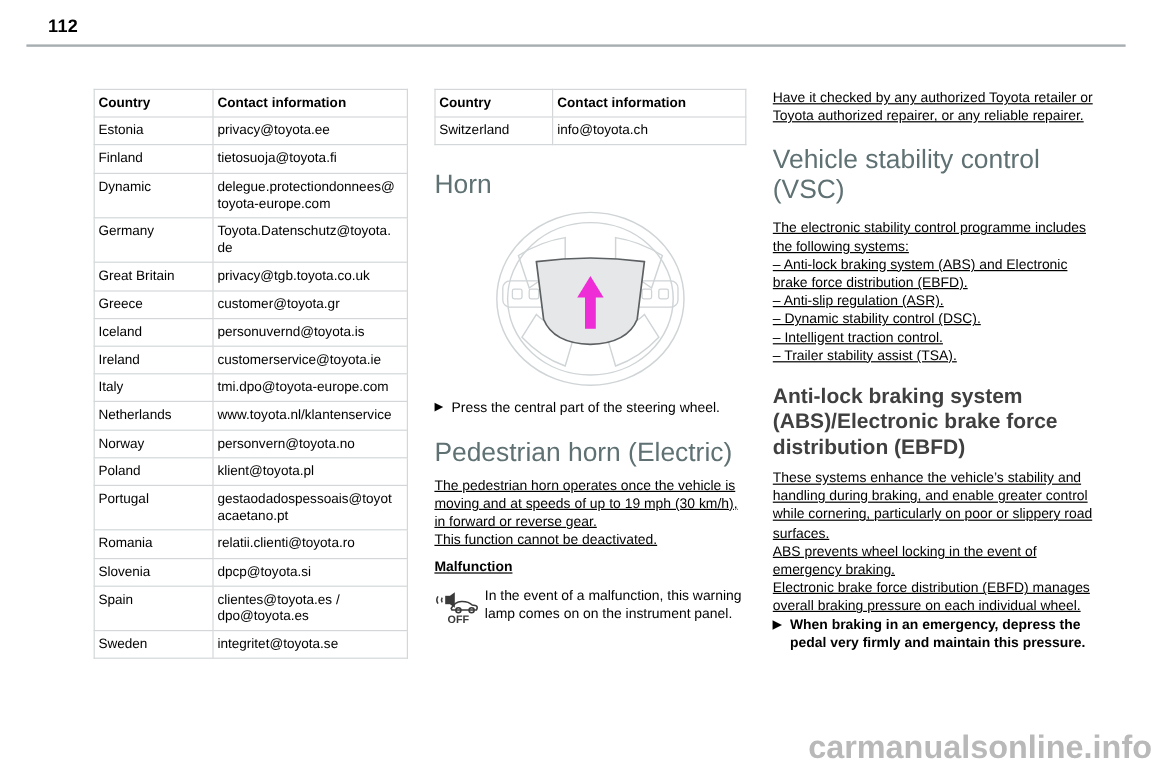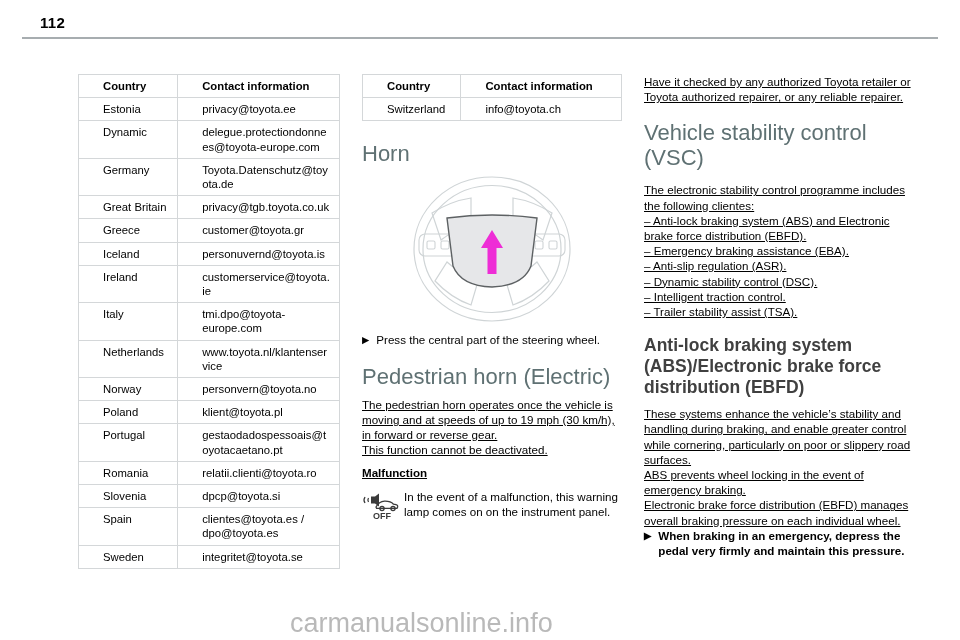--- a/index.html
+++ b/index.html
@@ -57,21 +57,21 @@
 
   
   .contact-table {
     border-collapse: collapse;
     width: 100%;
     table-layout: fixed;
   }
   .contact-table th,
   .contact-table td {
     border: 1px solid #d4d7d9;
-    padding: 4px 7px 4px 24px;
+    padding: 4px 7px 4px 3px;
     font-size: 11.3px;
     line-height: 14.2px;
     text-align: left;
     vertical-align: top;
     word-wrap: break-word;
     overflow-wrap: break-word;
   }
   .contact-table th {
     font-weight: bold;
     font-size: 11.3px;
@@ -146,28 +146,29 @@
     font-size: 11.6px;
     line-height: 15.2px;
   }
 
   
   #watermark {
     position: absolute;
     left: 0;
     bottom: 2px;
     width: 960px;
-    text-align: left;
+    text-align: right;
     font-size: 27px;
     line-height: 30px;
     color: #b9b9b9;
     letter-spacing: 0px;
     white-space: nowrap;
     padding-left: 290px;
     box-sizing: border-box;
+    font-weight: bold;
   }
 </style>
 </head>
 <body>
 
 <div id="page-header">
   <div id="page-number">112</div>
   <div id="header-rule"></div>
 </div>
 
@@ -184,20 +185,24 @@
           <th>Country</th>
           <th>Contact information</th>
         </tr>
       </thead>
       <tbody id="left-tbody">
           <tr>
             <td>Estonia</td>
             <td>privacy@toyota.ee</td>
           </tr>
           <tr>
+            <td>Finland</td>
+            <td>tietosuoja@toyota.fi</td>
+          </tr>
+          <tr>
             <td>Dynamic</td>
             <td>delegue.protectiondonnees@toyota-europe.com</td>
           </tr>
           <tr>
             <td>Germany</td>
             <td>Toyota.Datenschutz@toyota.de</td>
           </tr>
           <tr>
             <td>Great Britain</td>
             <td>privacy@tgb.toyota.co.uk</td>
@@ -358,24 +363,23 @@
   <div class="column" id="col-right">
 
     <p class="body-text">Have it checked by any authorized Toyota retailer or Toyota authorized repairer, or any reliable repairer.</p>
 
     <div class="spacer-16"></div>
 
     <h2 class="section-title">Vehicle stability control (VSC)</h2>
 
     <div class="spacer-12"></div>
 
-    <p class="body-text">The electronic stability control programme includes the following clientes:</p>
+    <p class="body-text">The electronic stability control programme includes the following systems:</p>
     <div id="vsc-list">
         <p class="body-text">–  Anti-lock braking system (ABS) and Electronic brake force distribution (EBFD).</p>
-        <p class="body-text">–  Emergency braking assistance (EBA).</p>
         <p class="body-text">–  Anti-slip regulation (ASR).</p>
         <p class="body-text">–  Dynamic stability control (DSC).</p>
         <p class="body-text">–  Intelligent traction control.</p>
         <p class="body-text">–  Trailer stability assist (TSA).</p>
       </div>
 
     <div class="spacer-16"></div>
 
     <h3 class="sub-title">Anti-lock braking system (ABS)/Electronic brake force distribution (EBFD)</h3>
 

